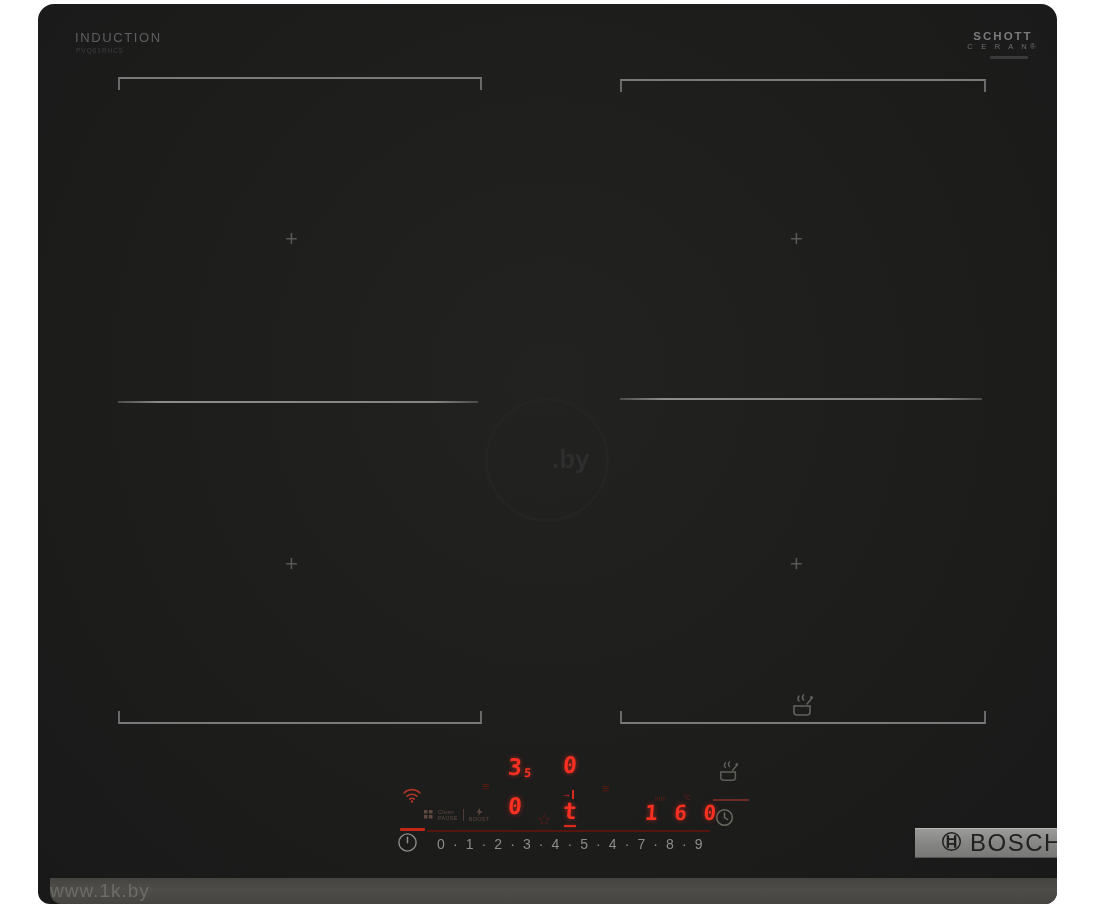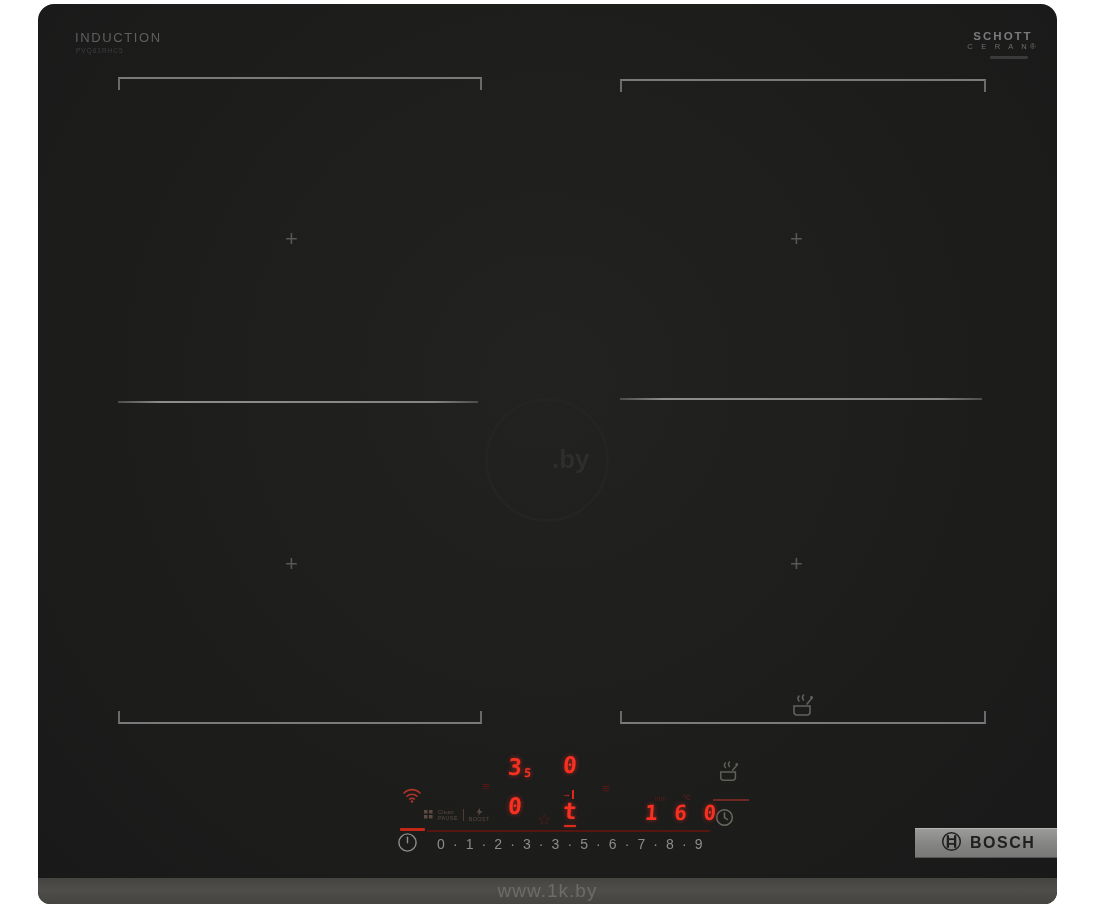--- a/index.html
+++ b/index.html
@@ -39,28 +39,28 @@
   .brightline{background:#c32718;height:3px;border-radius:1px;}
   .darkline{background:#571510;height:2px;}
   .levels{color:#8c8c8a;font-size:14px;letter-spacing:.5px;word-spacing:3.2px;white-space:nowrap;}
   .keytext{color:#5c4a42;font-size:5.5px;line-height:6px;letter-spacing:.3px;}
   .divbar{width:1px;height:12px;background:#4a3c36;}
 
   
   .plate{width:142px;height:30px;background:linear-gradient(180deg,#9b9b99,#848482 55%,#787876);
     border-top:1px solid #b5b5b3;border-bottom:1px solid #555553;display:flex;align-items:center;gap:8px;
     padding-left:26px;box-sizing:border-box;}
-  .bosch-word{color:#20201e;font-size:16px;font-weight:bold;letter-spacing:1.5px;line-height:18px;}
+  .bosch-word{color:#20201e;font-size:24px;font-weight:normal;letter-spacing:1.5px;line-height:18px;}
 
   
   .wm-ring{width:118px;height:118px;border:3px solid #242424;border-radius:50%;}
   .wm-by{color:#2e2e2e;font-size:26px;font-weight:bold;}
-  .front-strip{position:absolute;left:0;bottom:0;width:100%;height:26px;
+  .front-strip{position:absolute;left:12px;bottom:0;width:100%;height:26px;
     background:linear-gradient(180deg,#34343248,#4e4d49 45%,#454441);
-    background-color:#4b4a46;border-radius:0 0 12px 12px;text-align:center;}
+    background-color:#4b4a46;border-radius:0 0 12px 12px;text-align:left;}
   .wm-url{color:#6c6c68;font-size:19px;line-height:26px;letter-spacing:1px;}
 </style>
 </head>
 <body>
 
 <div class="page">
   <div class="cooktop">
 
     <div class="abs induction" style="left:37px;top:26px;">INDUCTION</div>
     <div class="abs model" style="left:38px;top:43px;">PVQ61RHC5</div>
@@ -166,21 +166,21 @@
     <div class="abs brightline" style="left:362px;top:824px;width:25px;"></div>
     <div class="abs darkline" style="left:389px;top:826px;width:283px;"></div>
 
     <span class="abs" style="left:359px;top:828px;">
       <svg width="21" height="21" viewBox="0 0 21 21" fill="none" stroke="#8f8f8b" stroke-width="1.4" stroke-linecap="round">
         <circle cx="10.5" cy="10.5" r="8.6"></circle>
         <path d="M10.5 5.2 v5.5"></path>
       </svg>
     </span>
 
-    <span class="abs levels" style="left:399px;top:832px;">0 · 1 · 2 · 3 · 3 · 5 · 6 · 7 · 8 · 9</span>
+    <span class="abs levels" style="left:399px;top:832px;">0 · 1 · 2 · 3 · 4 · 5 · 4 · 7 · 8 · 9</span>
 
     <div class="abs plate" style="left:877px;top:824px;">
       <span>
         <svg width="21" height="21" viewBox="0 0 22 22" fill="none" stroke="#20201e" stroke-width="1.6">
           <circle cx="11" cy="11" r="9.2"></circle>
           <path d="M7.2 4.5 v13 M14.8 4.5 v13" stroke-width="2.4"></path>
           <path d="M7.2 8.5 h7.6 M7.2 13.5 h7.6" stroke-width="1.6"></path>
         </svg>
       </span>
       <span class="bosch-word">BOSCH</span>

